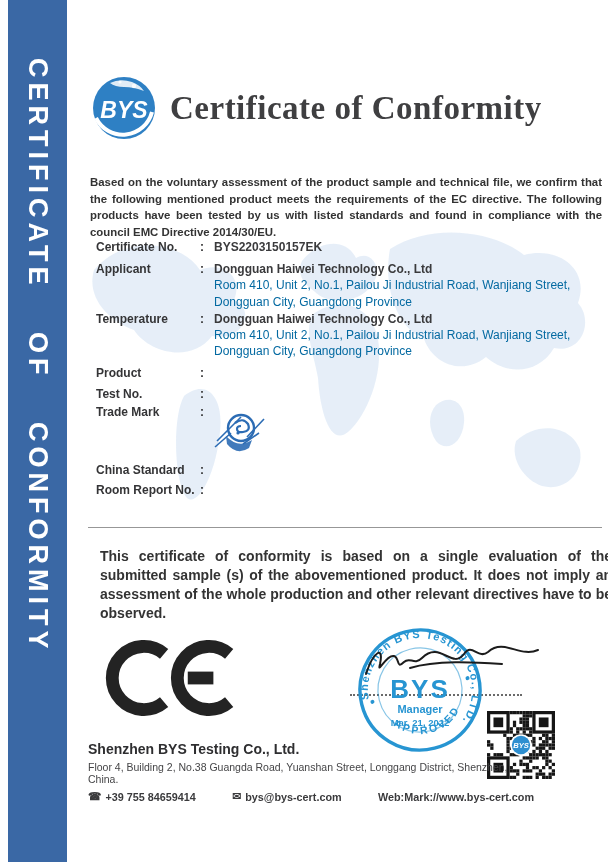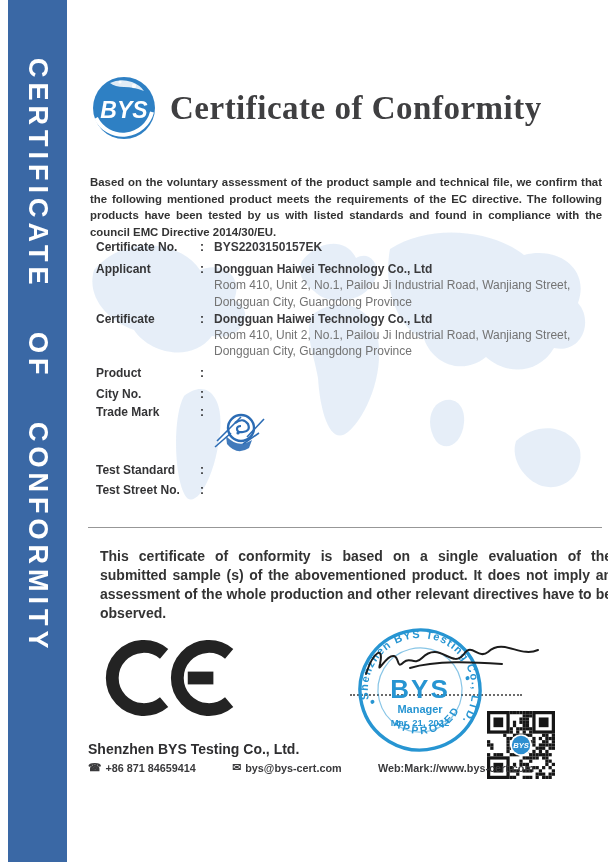--- a/index.html
+++ b/index.html
@@ -23,21 +23,21 @@
          line-height:16.6px;color:#333;text-align:justify;margin:2px;}
   .closing{position:absolute;left:88px;top:535px;width:512px;font-size:14px;font-weight:bold;
          line-height:19px;color:#333;text-align:justify;margin:12px;}
   
   .fields{position:absolute;left:96px;top:239px;width:514px;}
   .frow{display:flex;align-items:flex-start;font-size:12px;line-height:16.2px;}
   .frow .lbl{width:104px;font-weight:bold;color:#343436;flex:0 0 auto;}
   .frow .colon{width:14px;font-weight:bold;color:#343436;flex:0 0 auto;}
   .frow .val{flex:1;color:#3a3a3c;}
   .bold{font-weight:bold;}
-  .addr{color:#737373;font-weight:normal;}
+  .addr{color:#0369a1;font-weight:normal;}
   .mb6{margin-bottom:6px;} .mb5{margin-bottom:1px;} .mb4{margin-bottom:4px;} .mb2{margin-bottom:2px;}
   .tm-logo{width:52px;height:50px;margin-top:2px;}
   .rule{position:absolute;left:88px;top:527px;width:514px;border:none;border-top:1px solid #979797;margin:0;}
   
   .ce{position:absolute;left:102px;top:634px;width:138px;height:88px;}
   .dotline{position:absolute;left:350px;top:694px;width:172px;border-top:2px dotted #6a6a6a;}
   .stamp{position:absolute;left:354px;top:624px;width:132px;height:132px;}
   .signature{position:absolute;left:352px;top:628px;width:196px;height:80px;pointer-events:none;}
   .qr{position:absolute;left:487px;top:711px;width:68px;height:68px;}
   
@@ -99,36 +99,36 @@
       <span class="lbl">Applicant</span>
       <span class="colon">:</span>
       <span class="val">
         <span class="bold">Dongguan Haiwei Technology Co., Ltd</span><br>
         <span class="addr">Room 410, Unit 2, No.1, Pailou Ji Industrial Road, Wanjiang Street,</span><br>
         <span class="addr">Dongguan City, Guangdong Province</span>
       </span>
     </div>
 
     <div class="frow mb6">
-      <span class="lbl">Certificate</span>
+      <span class="lbl">Temperature</span>
       <span class="colon">:</span>
       <span class="val">
         <span class="bold">Dongguan Haiwei Technology Co., Ltd</span><br>
         <span class="addr">Room 410, Unit 2, No.1, Pailou Ji Industrial Road, Wanjiang Street,</span><br>
         <span class="addr">Dongguan City, Guangdong Province</span>
       </span>
     </div>
 
     <div class="frow mb4">
       <span class="lbl">Product</span>
       <span class="colon">:</span>
     </div>
 
     <div class="frow mb2">
-      <span class="lbl">City No.</span>
+      <span class="lbl">Test No.</span>
       <span class="colon">:</span>
     </div>
 
     <div class="frow mb2">
       <span class="lbl">Trade Mark</span>
       <span class="colon">:</span>
       <span class="val">
         <svg class="tm-logo" viewBox="0 0 52 50">
           <g stroke="#2c6cb4" stroke-width="1.6" fill="none">
             <line x1="3" y1="35" x2="27" y2="11"></line>
@@ -138,26 +138,26 @@
           </g>
           <circle cx="27" cy="22" r="13" stroke="#2c6cb4" stroke-width="2.4" fill="none"></circle>
           <path d="M21 17 q8 -6 13 1 q3 7 -5 8 q-6 1 -6 -3 q0 -3 4 -3" stroke="#2c6cb4" stroke-width="2.2" fill="none"></path>
           <circle cx="24" cy="27" r="1.6" fill="#2c6cb4"></circle>
           <path d="M12 30 q12 13 26 4 l-3 8 q-12 8 -22 -4 z" fill="#2c6cb4" opacity="0.9"></path>
         </svg>
       </span>
     </div>
 
     <div class="frow mb4">
-      <span class="lbl">Test Standard</span>
+      <span class="lbl">China Standard</span>
       <span class="colon">:</span>
     </div>
 
     <div class="frow">
-      <span class="lbl">Test Street No.</span>
+      <span class="lbl">Room Report No.</span>
       <span class="colon">:</span>
     </div>
   </div>
 
   <hr class="rule">
 
   <p class="closing">This certificate of conformity is based on a single evaluation of the submitted sample (s) of the abovementioned product. It does not imply an assessment of the whole production and other relevant directives have to be observed.</p>
 
   <div class="ce">
     <svg width="138" height="88" viewBox="0 0 140 84">
@@ -365,24 +365,25 @@
         <rect x="3" y="45" width="15" height="15" fill="#fff"></rect>
         <rect x="6" y="48" width="9" height="9" fill="#161616"></rect>
         <circle cx="31.5" cy="31.5" r="10" fill="#fff"></circle>
         <circle cx="31.5" cy="31.5" r="8.5" fill="#2e8fd0"></circle>
         <text x="31.5" y="34.5" font-size="7" font-weight="bold" font-style="italic" text-anchor="middle" fill="#fff" font-family="Liberation Sans,sans-serif">BYS</text>
       </svg>
   </div>
 
   <div class="footer">
     <p class="company">Shenzhen BYS Testing Co., Ltd.</p>
+    <p class="address">Floor 4, Building 2, No.38 Guangda Road, Yuanshan Street, Longgang District, Shenzhen, China.</p>
     <div class="contacts">
       <span class="contact-item">
         <span>☎</span>
-        <span>+86 871 84659414</span>
+        <span>+39 755 84659414</span>
       </span>
       <span class="contact-item">
         <span>✉</span>
         <span>bys@bys-cert.com</span>
       </span>
       <span class="contact-item">
         <span>Web:Mark://www.bys-cert.com</span>
       </span>
     </div>
   </div>

